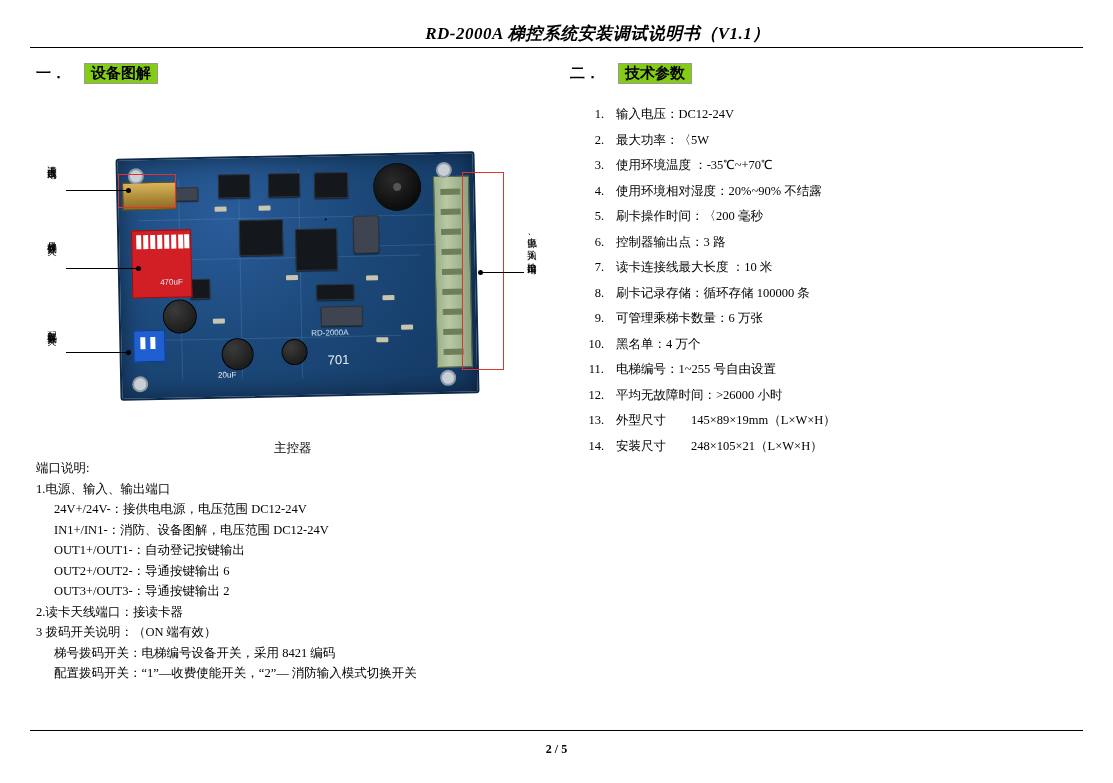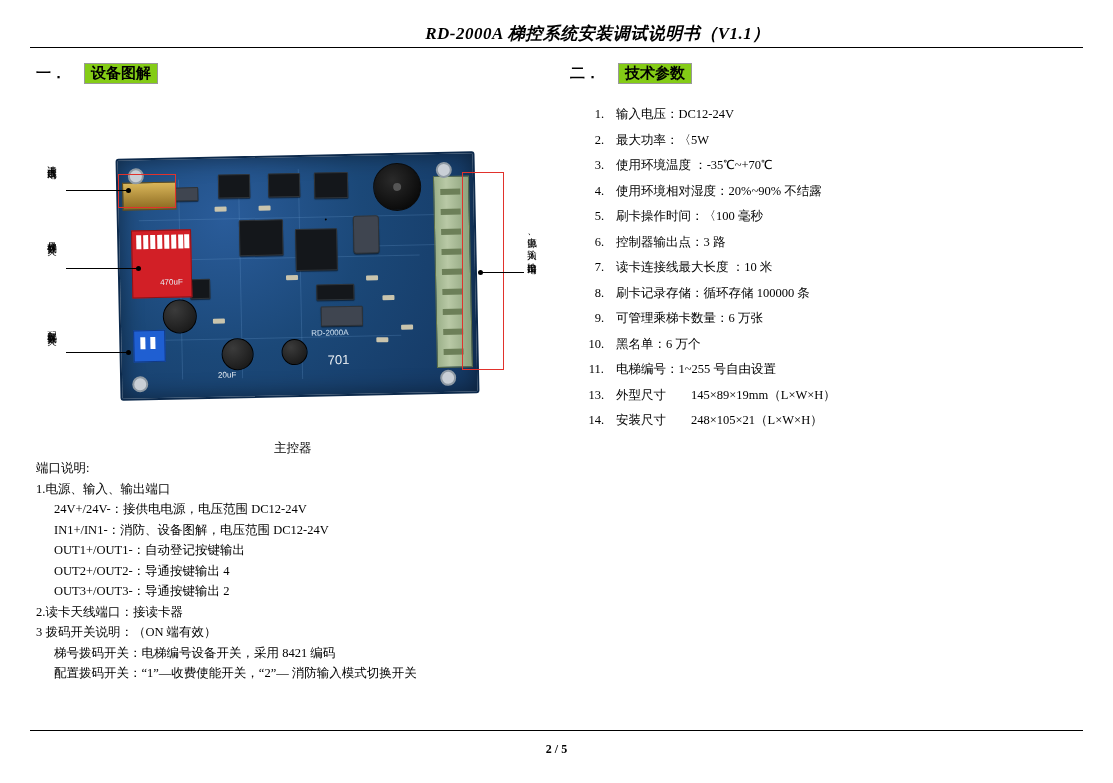--- a/index.html
+++ b/index.html
@@ -357,21 +357,21 @@
 
   <div class="caption" style="left:274px;top:440px;">主控器</div>
 
   <div class="ports">
     <div class="l0">端口说明:</div>
     <div id="ports-lines">
         <div class="l0">1.电源、输入、输出端口</div>
         <div class="l1">24V+/24V-：接供电电源，电压范围 DC12-24V</div>
         <div class="l1">IN1+/IN1-：消防、设备图解，电压范围 DC12-24V</div>
         <div class="l1">OUT1+/OUT1-：自动登记按键输出</div>
-        <div class="l1">OUT2+/OUT2-：导通按键输出 4</div>
+        <div class="l1">OUT2+/OUT2-：导通按键输出 6</div>
         <div class="l1">OUT3+/OUT3-：导通按键输出 2</div>
         <div class="l0">2.读卡天线端口：接读卡器</div>
         <div class="l0">3 拨码开关说明：（ON 端有效）</div>
         <div class="l1">梯号拨码开关：电梯编号设备开关，采用 8421 编码</div>
         <div class="l1">配置拨码开关：“1”—收费使能开关，“2”— 消防输入模式切换开关</div>
       </div>
   </div>
 
   <div class="specs">
       <div class="spec-row">
@@ -385,45 +385,49 @@
       <div class="spec-row">
         <span class="spec-idx">3.</span>
         <span class="spec-txt">使用环境温度  ：-35℃~+70℃</span>
       </div>
       <div class="spec-row">
         <span class="spec-idx">4.</span>
         <span class="spec-txt">使用环境相对湿度：20%~90% 不结露</span>
       </div>
       <div class="spec-row">
         <span class="spec-idx">5.</span>
-        <span class="spec-txt">刷卡操作时间：〈100 毫秒</span>
+        <span class="spec-txt">刷卡操作时间：〈200 毫秒</span>
       </div>
       <div class="spec-row">
         <span class="spec-idx">6.</span>
         <span class="spec-txt">控制器输出点：3 路</span>
       </div>
       <div class="spec-row">
         <span class="spec-idx">7.</span>
         <span class="spec-txt">读卡连接线最大长度  ：10 米</span>
       </div>
       <div class="spec-row">
         <span class="spec-idx">8.</span>
         <span class="spec-txt">刷卡记录存储：循环存储 100000 条</span>
       </div>
       <div class="spec-row">
         <span class="spec-idx">9.</span>
         <span class="spec-txt">可管理乘梯卡数量：6 万张</span>
       </div>
       <div class="spec-row">
         <span class="spec-idx">10.</span>
-        <span class="spec-txt">黑名单：6 万个</span>
+        <span class="spec-txt">黑名单：4 万个</span>
       </div>
       <div class="spec-row">
         <span class="spec-idx">11.</span>
         <span class="spec-txt">电梯编号：1~255 号自由设置</span>
+      </div>
+      <div class="spec-row">
+        <span class="spec-idx">12.</span>
+        <span class="spec-txt">平均无故障时间：&gt;26000 小时</span>
       </div>
       <div class="spec-row">
         <span class="spec-idx">13.</span>
         <span class="spec-txt">外型尺寸　　145×89×19mm（L×W×H）</span>
       </div>
       <div class="spec-row">
         <span class="spec-idx">14.</span>
         <span class="spec-txt">安装尺寸　　248×105×21（L×W×H）</span>
       </div>
     </div>

